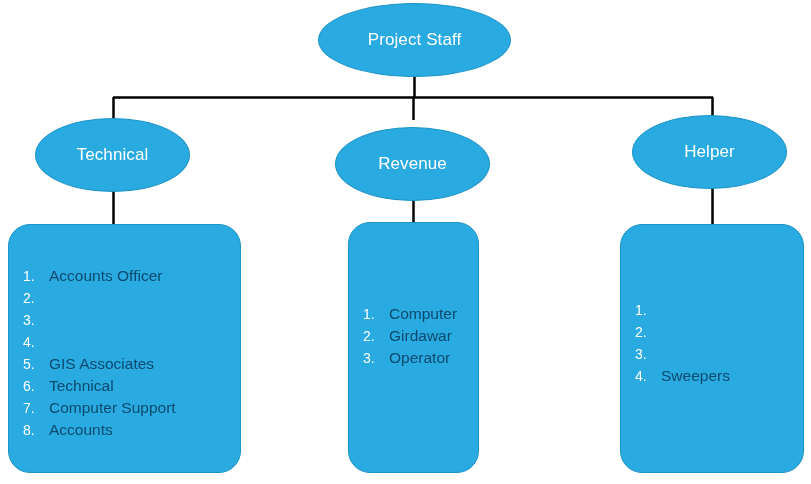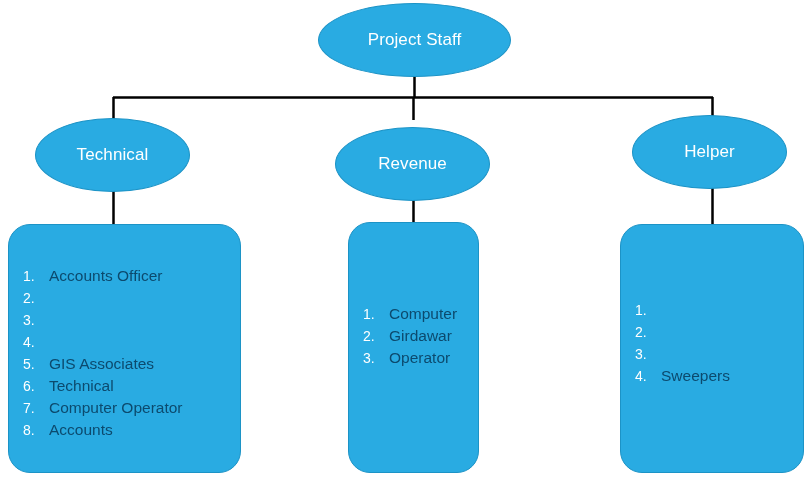--- a/index.html
+++ b/index.html
@@ -148,21 +148,21 @@
         <li>
           <span class="item-num">5.</span>
           <span class="item-text">GIS Associates</span>
         </li>
         <li>
           <span class="item-num">6.</span>
           <span class="item-text">Technical</span>
         </li>
         <li>
           <span class="item-num">7.</span>
-          <span class="item-text">Computer Operator</span>
+          <span class="item-text">Computer Support</span>
         </li>
         <li>
           <span class="item-num">8.</span>
           <span class="item-text">Accounts</span>
         </li>
       </ol>
   </div>
 
   <div class="node-box" id="box-revenue">
     <ol class="item-list">

